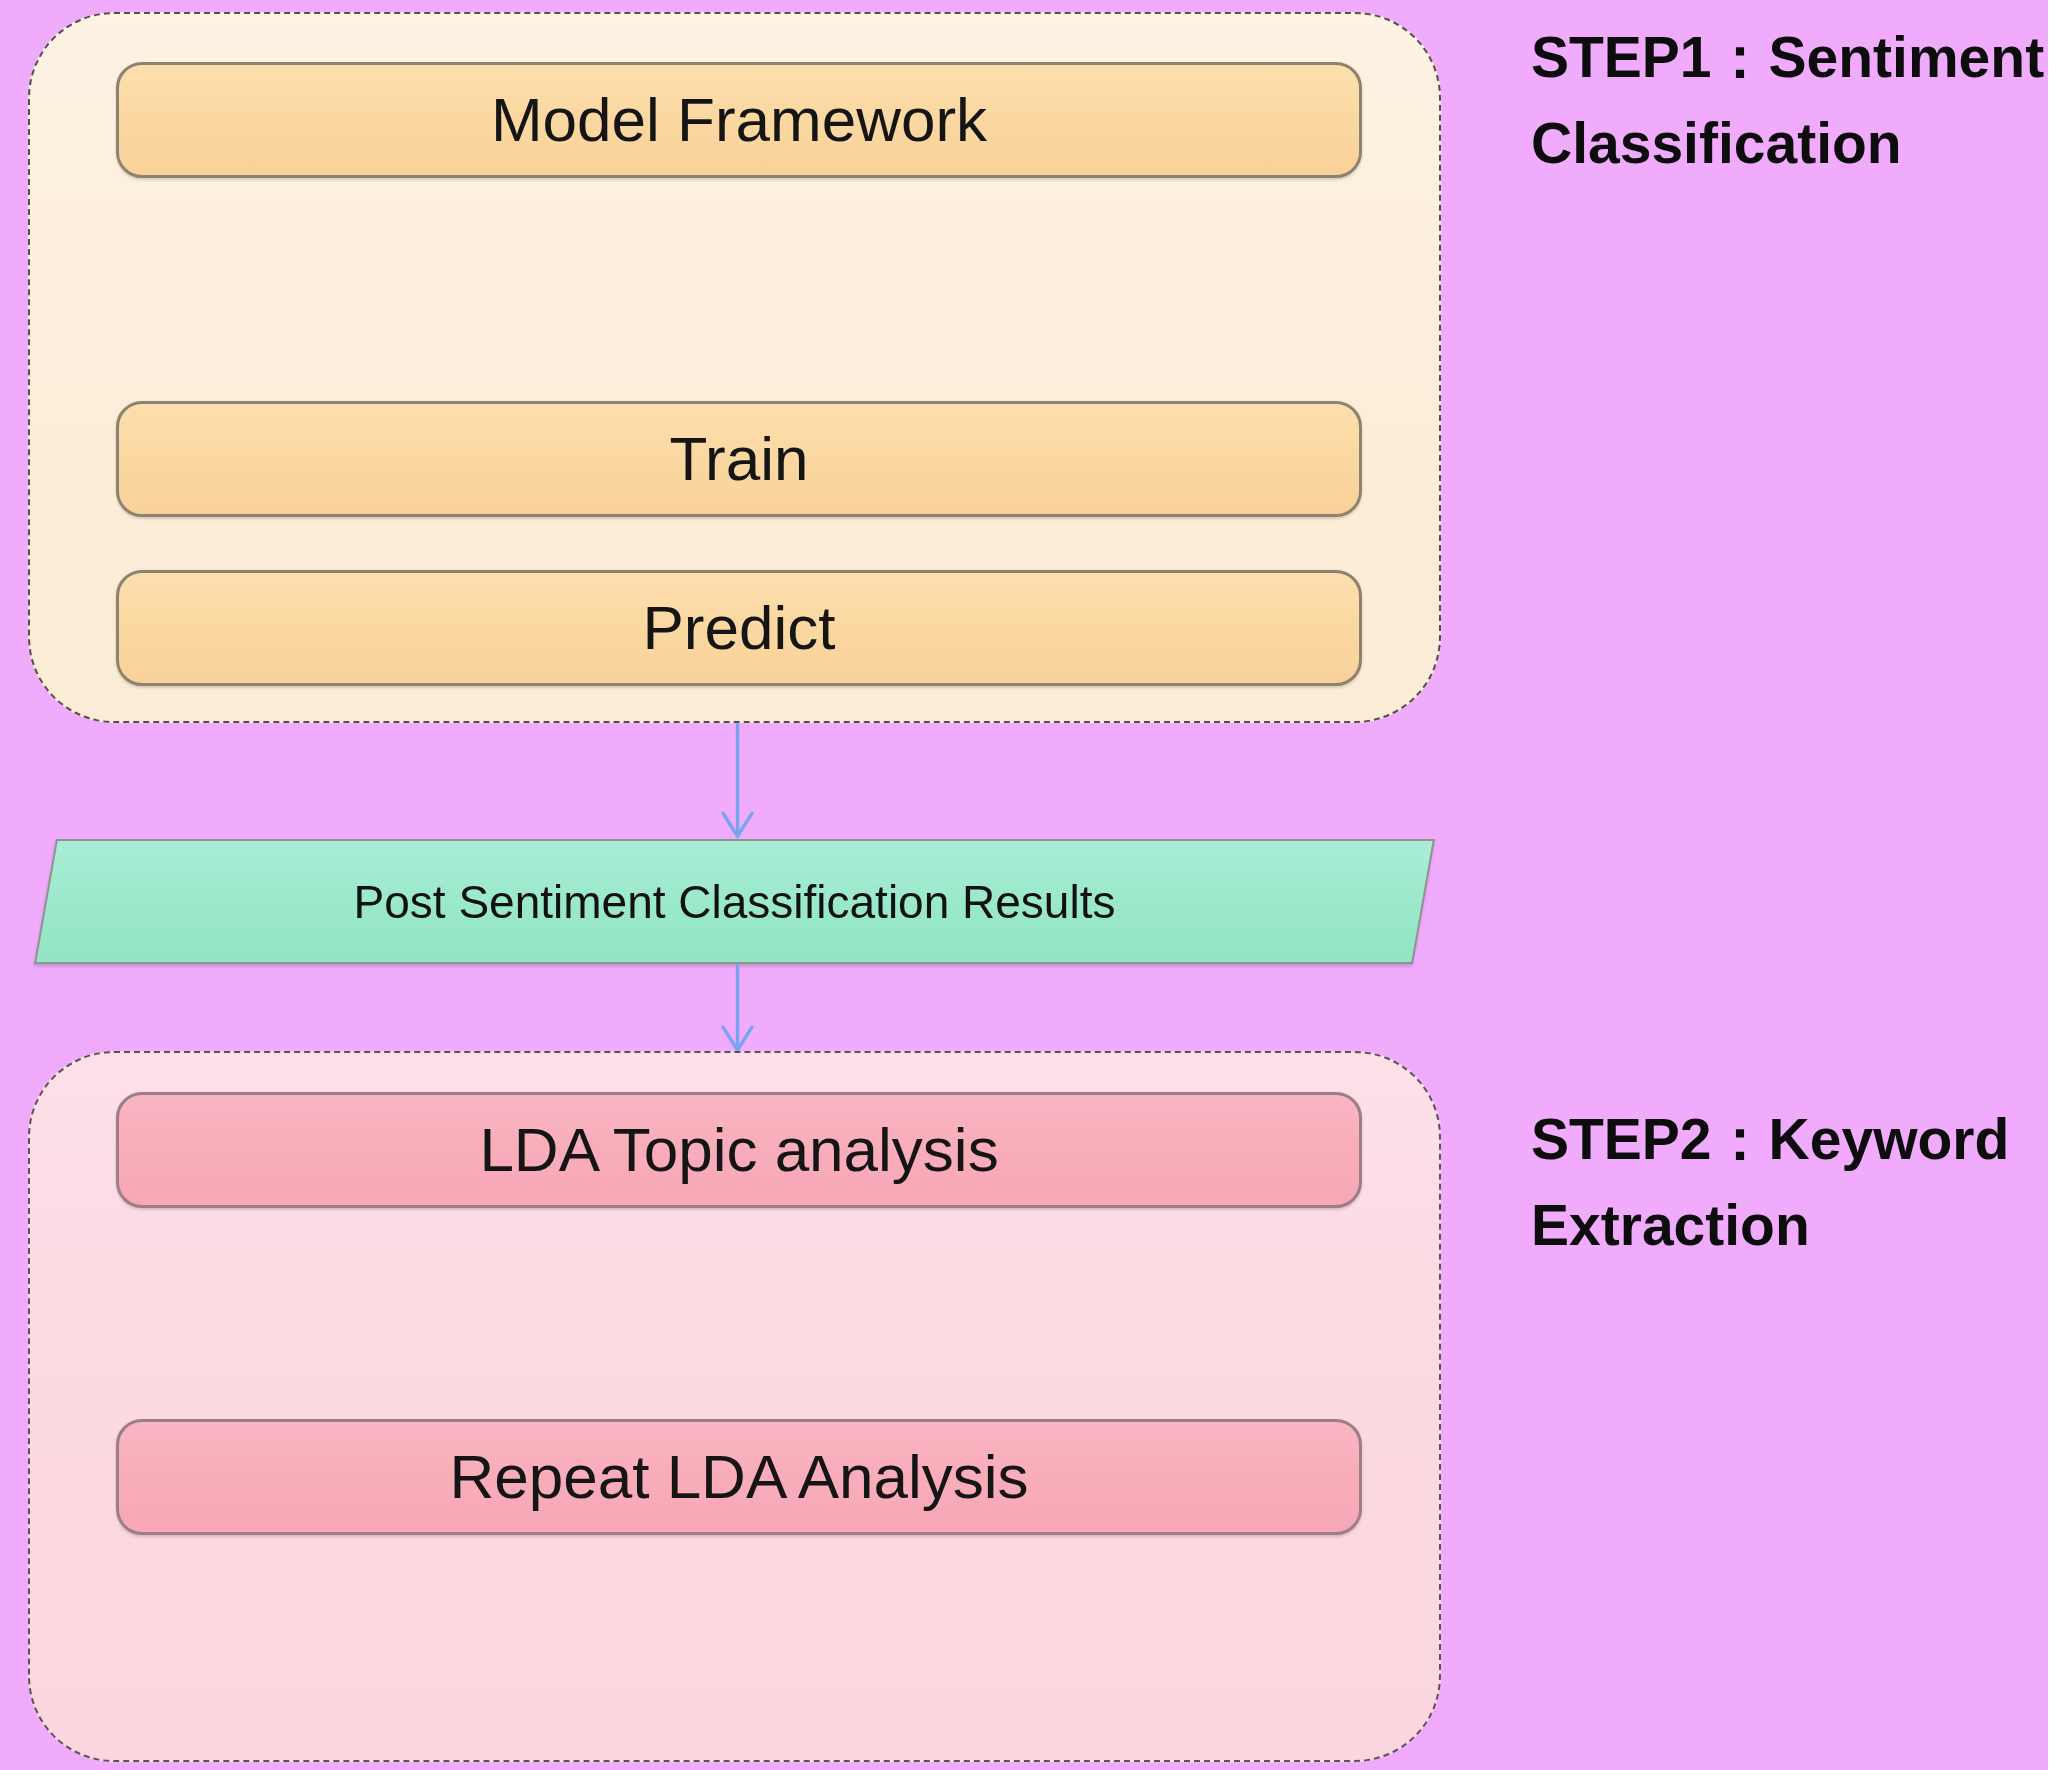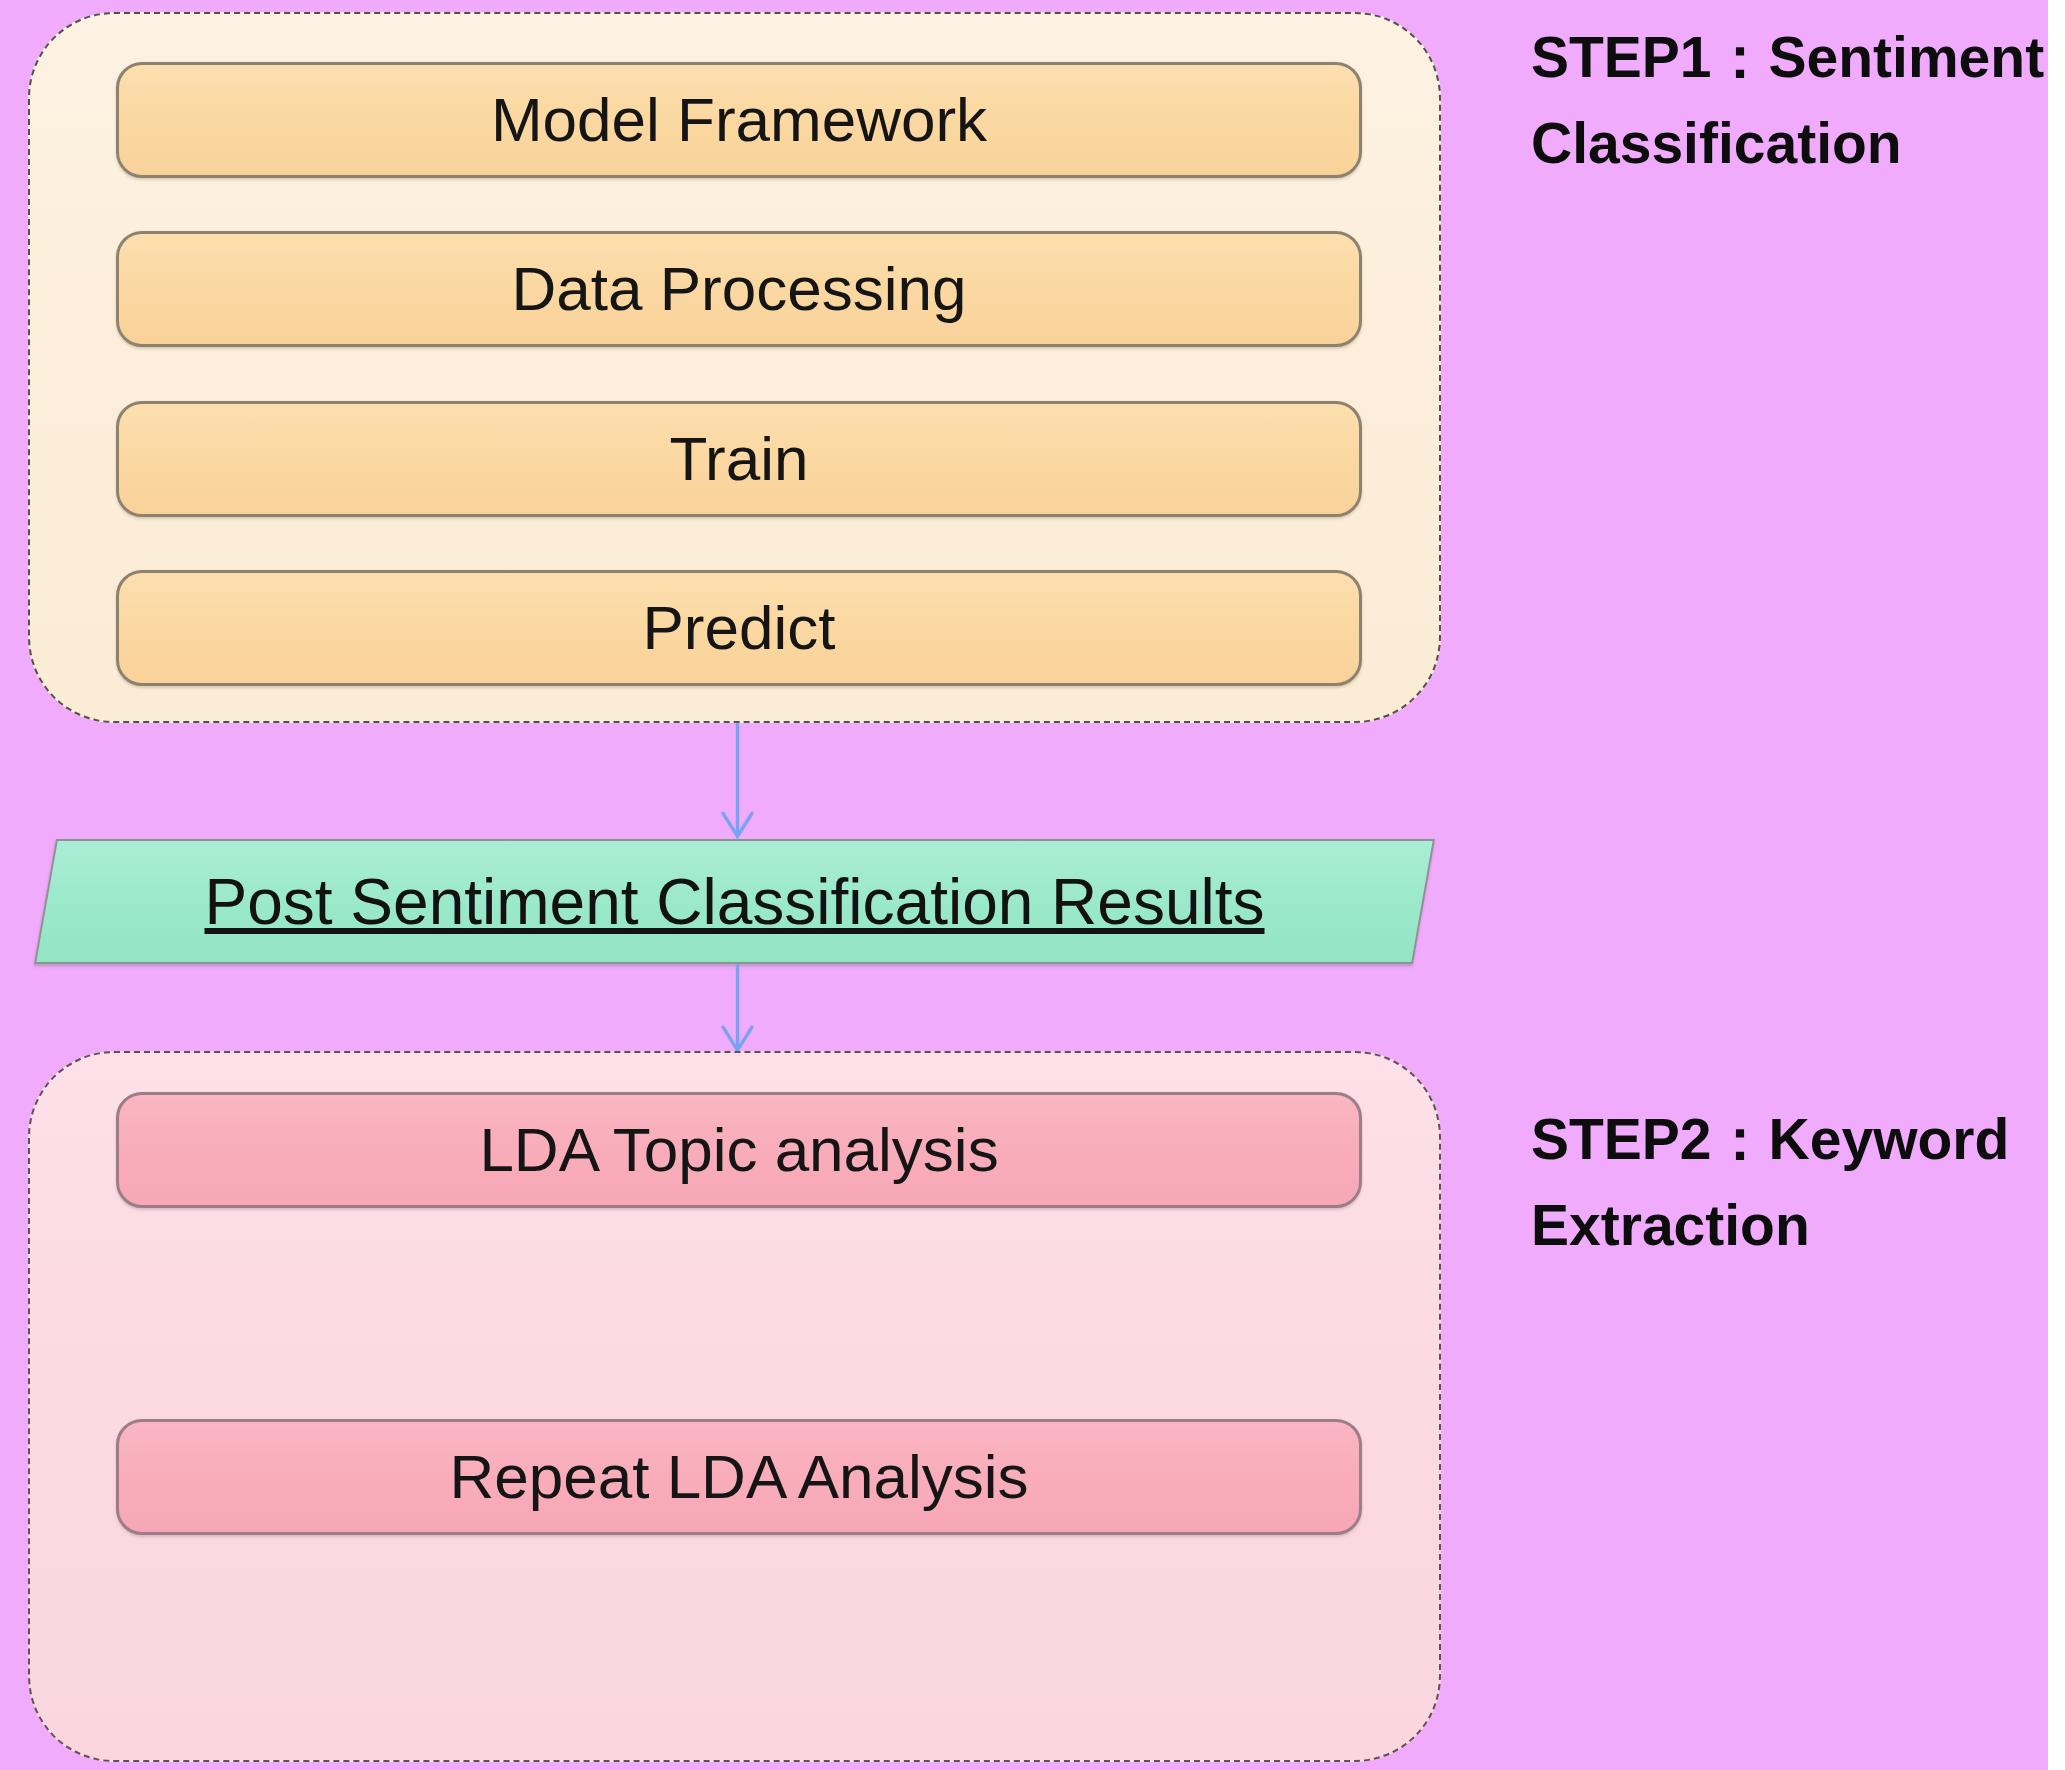--- a/index.html
+++ b/index.html
@@ -102,46 +102,42 @@
     border: 2.6px solid #8b958f;
     box-sizing: border-box;
     box-shadow: 0 2.6px 2.6px rgba(90, 110, 100, 0.3);
   }
   .connector-label {
     position: absolute;
     inset: 0;
     display: flex;
     align-items: center;
     justify-content: center;
-    font-size: 64px;
+    font-size: 46px;
     color: #121212;
     white-space: nowrap;
-    text-decoration: underline;
   }
 
   
   .arrow {
     position: absolute;
     left: 712px;
   }
   .arrow-1 { top: 723px; }
   .arrow-2 { top: 964px; }
   .arrow svg { display: block; }
 </style>
 </head>
 <body>
 
 <div class="canvas">
 
   <div class="step-container step1-container">
     <div class="node n1">
       <span>Model Framework</span>
-    </div>
-    <div class="node n2">
-      <span>Data Processing</span>
     </div>
     <div class="node n4">
       <span>Predict</span>
     </div>
     <div class="node n3">
       <span>Train</span>
     </div>
   </div>
 
   <div class="step-label step-label-1">STEP1：Sentiment Classification</div>

